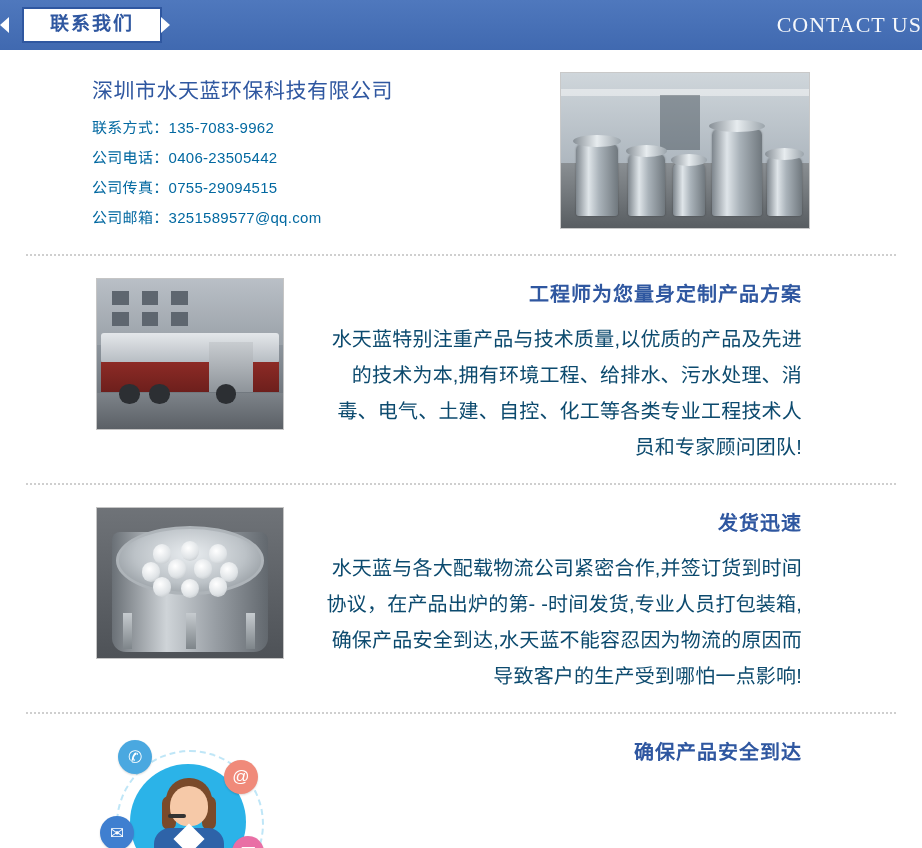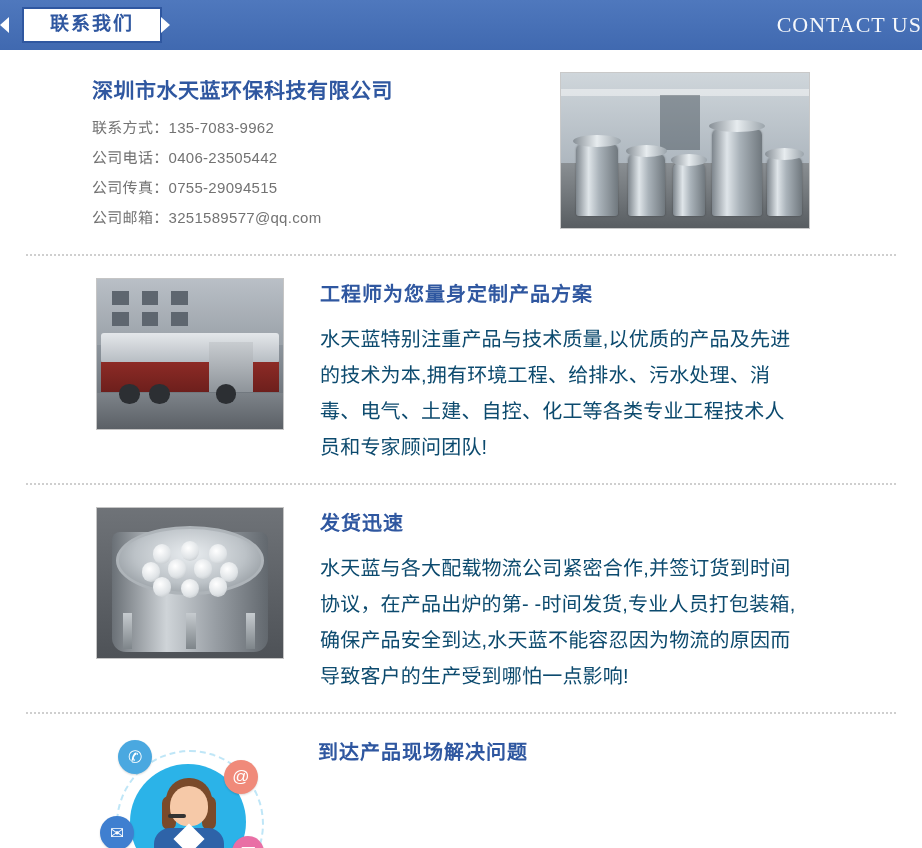--- a/index.html
+++ b/index.html
@@ -72,27 +72,27 @@
     padding: 22px 30px 0 30px;
   }
   .contact-info {
     flex: 1 1 auto;
     padding-left: 62px;
     padding-top: 2px;
   }
   .company-name {
     color: #2f57a0;
     font-size: 21px;
-    font-weight: bold;
+    font-weight: normal;
     letter-spacing: .5px;
     margin-bottom: 12px;
   }
   .contact-line {
     font-size: 15px;
-    color: #737373;
+    color: #0369a1;
     margin-bottom: 9px;
     letter-spacing: .3px;
   }
   .contact-photo {
     width: 248px;
     height: 155px;
     flex: 0 0 248px;
     margin-right: 82px;
     border: 1px solid #c9c9c9;
     position: relative;
@@ -138,20 +138,21 @@
   
   .dotted-sep {
     margin: 18px 26px 0 26px;
     border-top: 2px dotted #cfcfcf;
   }
 
   
   .feature-row {
     display: flex;
     padding: 22px 30px 0 30px;
+    text-align: right;
   }
   .feature-img {
     flex: 0 0 186px;
     width: 186px;
     height: 150px;
     margin-left: 66px;
     border: 1px solid #c5c5c5;
     position: relative;
     overflow: hidden;
   }
@@ -390,15 +391,15 @@
     <div class="si-mic"></div>
     <div class="si-body"></div>
     <div class="si-collar"></div>
     <div class="si-bubble si-b-phone">✆</div>
     <div class="si-bubble si-b-at">@</div>
     <div class="si-bubble si-b-mail">✉</div>
     <div class="si-bubble si-b-doc">▤</div>
     <div class="si-bubble si-b-chat">▭</div>
   </div>
   <div class="feature-text">
-    <div class="feature-title">到达产品现场解决问题</div>
+    <div class="feature-title">确保产品安全到达</div>
   </div>
 </div>
 
 </body></html>

